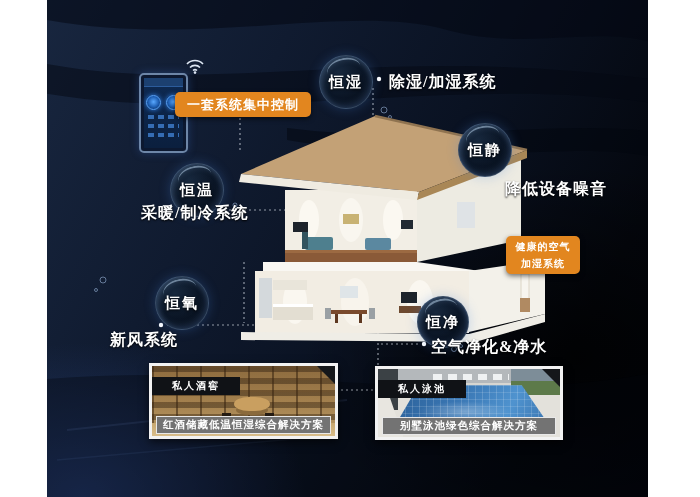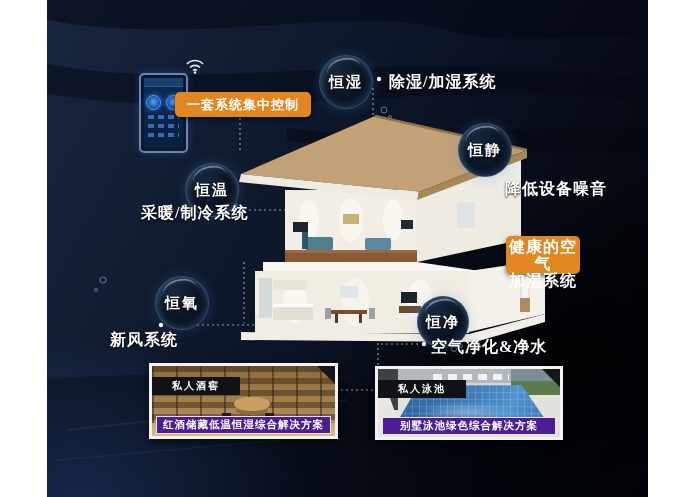--- a/index.html
+++ b/index.html
@@ -23,21 +23,21 @@
         background:radial-gradient(circle at 50% 45%, #59a8ff 0%, #1c5cb0 55%, #0d2342 100%);
         box-shadow:0 0 5px #2f7fe8;}
   .ph-row{height:4px;margin:5px 4px 0 4px;
         background:repeating-linear-gradient(to right,#3f7fd0 0 6px, transparent 6px 10px);opacity:.8;}
   .wifi{position:absolute;left:139px;top:58px;width:18px;height:16px;}
 
   
   .tag-orange{position:absolute;background:#e2861f;color:#fff;border-radius:5px;text-align:center;
         box-shadow:0 2px 5px rgba(0,0,0,.55);}
   .tag-control{left:128px;top:92px;width:136px;height:25px;line-height:25px;font-size:13px;letter-spacing:1px;}
-  .tag-highlight{left:459px;top:236px;width:74px;height:36px;font-size:16px;line-height:17px;padding-top:2px;letter-spacing:1px;}
+  .tag-highlight{left:459px;top:236px;width:74px;height:36px;font-size:10px;line-height:17px;padding-top:2px;letter-spacing:1px;}
 
   
   .bubble{position:absolute;width:52px;height:52px;border-radius:50%;
      background:radial-gradient(circle at 36% 32%, #17283e 0%, #0b1626 48%, #03080f 100%);
      border:1px solid rgba(150,190,240,.35);
      box-shadow:0 0 12px rgba(70,130,220,.28), inset -2px -3px 7px rgba(120,170,255,.2), inset 2px 3px 6px rgba(160,205,255,.22);
      display:flex;align-items:center;justify-content:center;color:#fff;font-size:15px;
      letter-spacing:2px;text-shadow:0 1px 3px #000;}
   .bubble::before{content:"";position:absolute;top:2px;left:7px;width:66%;height:42%;
      border-radius:50%;border-top:2px solid rgba(205,230,255,.45);transform:rotate(-14deg);}
@@ -47,21 +47,21 @@
   .connectors{position:absolute;inset:0;width:100%;height:100%;pointer-events:none;}
 
   .house{position:absolute;left:158px;top:110px;width:342px;height:232px;}
 
   
   .photo{position:absolute;border:3px solid #f2f2f2;box-shadow:0 3px 8px rgba(0,0,0,.6);overflow:hidden;background:#222;}
   .photo-wine{left:102px;top:363px;width:183px;height:70px;}
   .photo-pool{left:328px;top:366px;width:182px;height:68px;}
   .photo-tag{position:absolute;top:11px;left:0;background:#101216;color:#fff;font-size:10px;
      padding:2px 20px;letter-spacing:2px;z-index:4;}
-  .photo-caption{position:absolute;left:4px;right:4px;bottom:2px;background:#4c1d95;border:1px solid #e8e8e8;
+  .photo-caption{position:absolute;left:4px;right:4px;bottom:2px;background:#737373;border:1px solid #e8e8e8;
      color:#fff;font-size:10.5px;text-align:center;padding:1px 0;letter-spacing:1px;z-index:4;}
   .ribbon{position:absolute;top:0;right:0;width:0;height:0;border-top:18px solid #15171a;
      border-left:18px solid transparent;z-index:3;}
 
   
   .wine-bg{position:absolute;inset:0;background:linear-gradient(to bottom,#8c6a3e 0%,#a5824f 55%,#bb9c68 100%);}
   .wine-racks{position:absolute;inset:0;
      background:
       repeating-linear-gradient(to right, rgba(56,36,16,.55) 0 2px, transparent 2px 24px),
       repeating-linear-gradient(to bottom, rgba(56,36,16,.45) 0 2px, rgba(30,18,8,.38) 2px 6px, transparent 6px 12px);}
@@ -197,21 +197,21 @@
     </div>
 
     <div class="tag-orange tag-control cn">一套系统集中控制</div>
     <div class="tag-orange tag-highlight cn">
       <div>健康的空气</div>
       <div>加湿系统</div>
     </div>
 
     <div class="bubble cn" style="left:272px;top:55px;">恒湿</div>
     <div class="bubble cn" style="left:411px;top:123px;">恒静</div>
-    <div class="bubble cn" style="left:138px;top:163px;">恒温</div>
+    <div class="bubble cn" style="left:123px;top:163px;">恒温</div>
     <div class="bubble cn" style="left:108px;top:276px;">恒氧</div>
     <div class="bubble cn" style="left:370px;top:296px;width:50px;height:50px;">恒净</div>
 
     <div class="note cn" style="left:342px;top:72px;">除湿/加湿系统</div>
     <div class="note cn" style="left:458px;top:179px;">降低设备噪音</div>
     <div class="note cn" style="left:94px;top:203px;">采暖/制冷系统</div>
     <div class="note cn" style="left:63px;top:319px;margin-top:11px;">新风系统</div>
     <div class="note cn" style="left:384px;top:337px;">空气净化&amp;净水</div>
 
     <div class="photo photo-wine">

